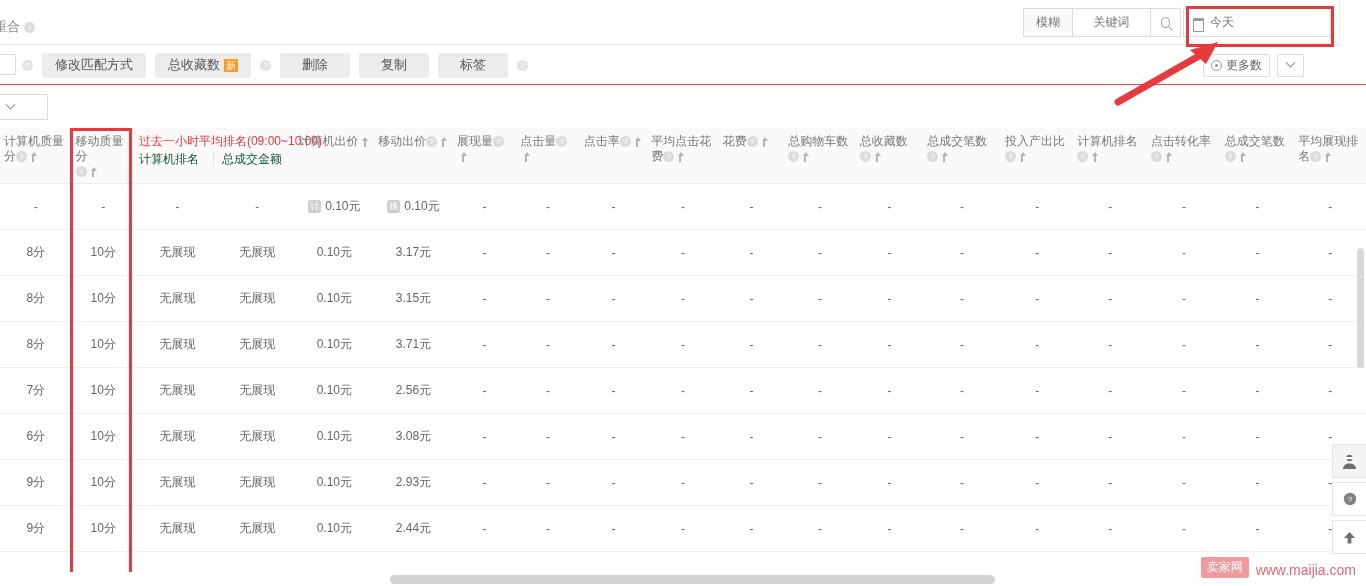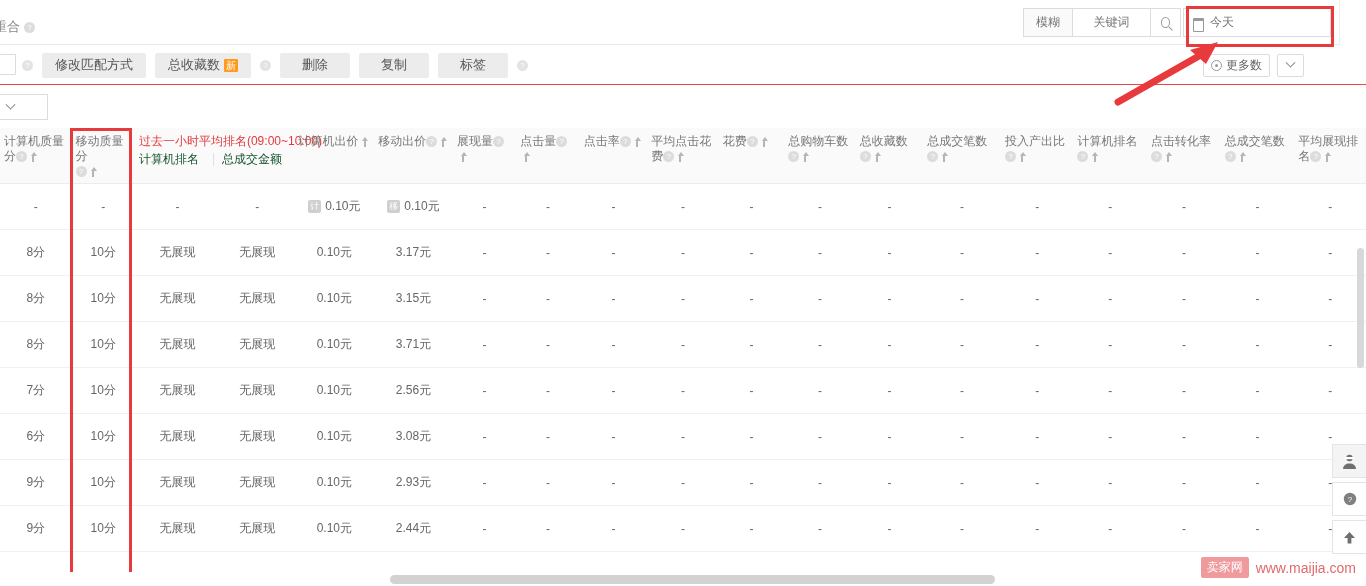--- a/index.html
+++ b/index.html
@@ -219,21 +219,21 @@
     position:absolute; right:0; top:118px; width:11px; height:330px;
   }
   .vscroll .vthumb {
     position:absolute; right:2px; top:130px; width:7px; height:120px;
     background:#d8d8d8; border-radius:4px;
   }
 
   
   .footwm {
     position:absolute; right:10px; bottom:8px;
-    display:flex; align-items:center; gap:7px;
+    display:flex; align-items:flex-end; gap:7px;
   }
   .footwm .tag {
     background:#ef9a9c; color:#fff; font-size:12px; padding:2px 6px; border-radius:2px;
   }
   .footwm .url { color:#e06a6d; font-size:14px; }
 </style>
 </head>
 <body>
 
 <div id="root">

